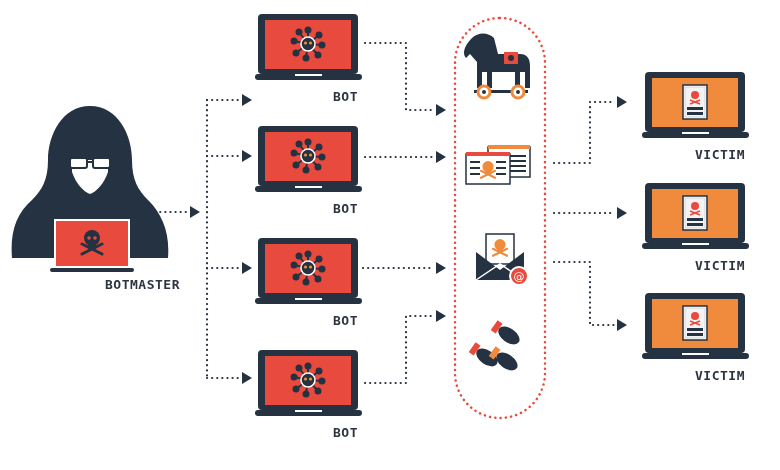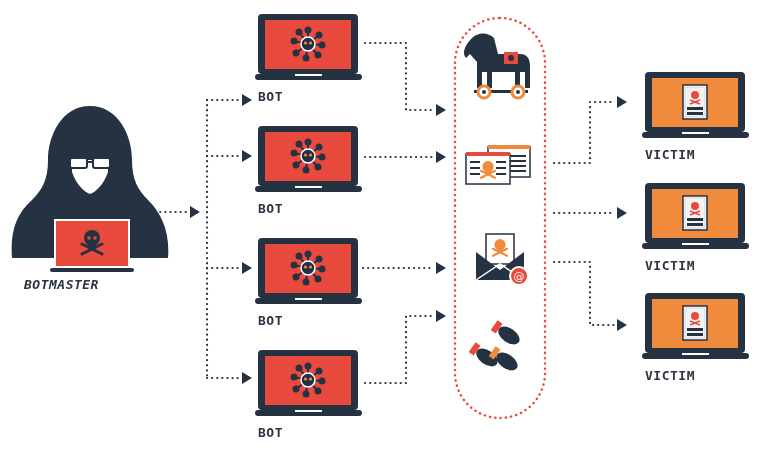--- a/index.html
+++ b/index.html
@@ -1,18 +1,18 @@
 <!DOCTYPE html>
 <html><head>
 <meta charset="utf-8">
 <style>
   html,body{margin:0;padding:0;background:#fff;}
   body{width:780px;height:470px;position:relative;overflow:hidden;font-family:"DejaVu Serif","Liberation Serif",serif;}
   svg{position:absolute;left:0;top:0;}
-  .lbl{position:absolute;font-family:"DejaVu Sans Mono","Liberation Mono",monospace;font-weight:bold;font-size:13px;color:#2b3440;text-align:left;letter-spacing:0.5px;}
+  .lbl{position:absolute;font-family:"DejaVu Sans Mono","Liberation Mono",monospace;font-weight:bold;font-size:13px;color:#2b3440;text-align:right;letter-spacing:0.5px;}
 </style>
 </head>
 <body>
 
 <svg width="780" height="470" viewBox="0 0 780 470">
   <defs>
     <g id="virus">
       <g stroke="#253241" stroke-width="2" fill="#253241">
         <line x1="0" y1="0" x2="0" y2="-14"></line>
           <circle cx="0" cy="-14" r="2.5"></circle>
@@ -230,20 +230,20 @@
     <rect x="3" y="0" width="100" height="60" rx="4" fill="#253241"></rect>
     <rect x="10" y="6" width="86" height="49" fill="#f08a3c"></rect>
     <rect x="0" y="60" width="107" height="6" rx="3" fill="#253241"></rect>
     <rect x="40" y="60" width="27" height="2" fill="#fff"></rect>
     <g transform="translate(53,30)">
         <use href="#docicon"></use>
       </g>
   </g>
 </svg>
 
-<div class="lbl" style="left:24px;top:277px;width:144px;font-style:italic;">BOTMASTER</div>
+<div class="lbl" style="left:36px;top:277px;width:144px;">BOTMASTER</div>
 <div class="lbl" style="left:258px;top:89px;width:100px;">BOT</div>
 <div class="lbl" style="left:258px;top:201px;width:100px;">BOT</div>
 <div class="lbl" style="left:258px;top:313px;width:100px;">BOT</div>
 <div class="lbl" style="left:258px;top:425px;width:100px;">BOT</div>
 <div class="lbl" style="left:645px;top:147px;width:100px;">VICTIM</div>
 <div class="lbl" style="left:645px;top:258px;width:100px;">VICTIM</div>
 <div class="lbl" style="left:645px;top:368px;width:100px;">VICTIM</div>
 
 </body></html>

